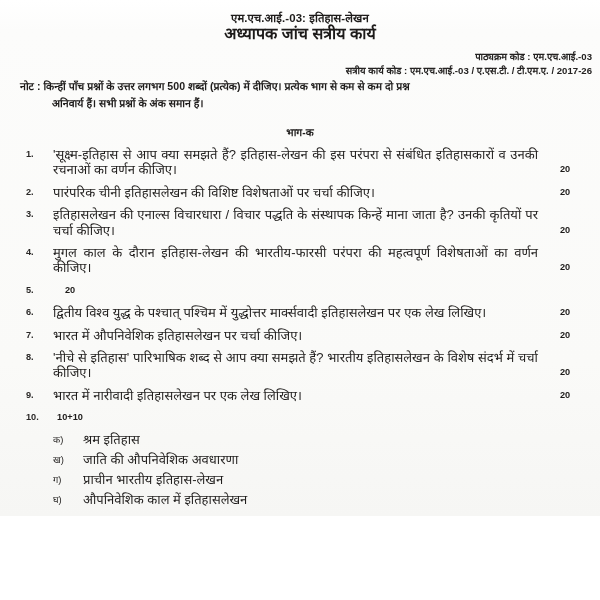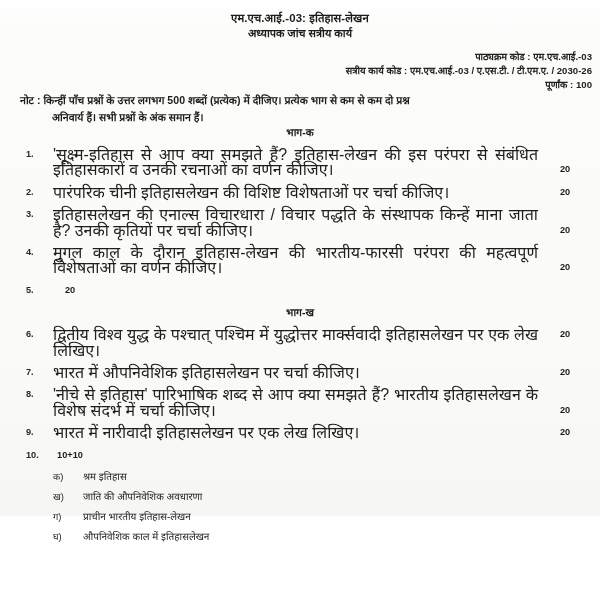--- a/index.html
+++ b/index.html
@@ -34,21 +34,21 @@
     padding-top: 11px;
   }
   .doc-title-1 {
     font-size: 11.4px;
     font-weight: bold;
     letter-spacing: 0.1px;
     line-height: 15px;
     color: #1d1b1a;
   }
   .doc-title-2 {
-    font-size: 11px;
+    font-size: 16px;
     font-weight: bold;
     line-height: 15px;
     color: #1d1b1a;
   }
 
   .code-block {
     margin-top: 9px;
     padding-right: 8px;
     text-align: right;
   }
@@ -73,20 +73,21 @@
   .note-indent {
     display: block;
     padding-left: 32px;
   }
 
   
   .section-heading {
     text-align: center;
     font-size: 10.4px;
     font-weight: bold;
+    margin-top: 14px;
     margin-bottom: 8px;
     color: #1d1b1a;
   }
 
   .q-list {
     padding: 0 18px 0 20px;
   }
   .q-row {
     display: flex;
     align-items: flex-start;
@@ -96,21 +97,21 @@
     flex: 0 0 33px;
     font-size: 9.2px;
     font-weight: bold;
     line-height: 15.4px;
     color: #2a2827;
     padding-left: 6px;
     box-sizing: border-box;
   }
   .q-text {
     flex: 1 1 auto;
-    font-size: 16px;
+    font-size: 13px;
     line-height: 15.4px;
     text-align: justify;
     color: #201e1d;
     padding-right: 10px;
   }
   .q-marks {
     flex: 0 0 34px;
     text-align: center;
     font-size: 9.2px;
     font-weight: bold;
@@ -133,41 +134,40 @@
     margin-bottom: 5.5px;
   }
   .sub-label {
     flex: 0 0 30px;
     font-size: 9.4px;
     line-height: 14.6px;
     color: #242221;
   }
   .sub-text {
     flex: 1 1 auto;
-    font-size: 10px;
+    font-size: 13px;
     line-height: 14.6px;
     color: #201e1d;
   }
 
   b, .bold { font-weight: bold; }
 </style>
 </head>
 <body>
 
 <div class="page">
 
   <div class="doc-header">
     <div class="doc-title-1">एम.एच.आई.-03: इतिहास-लेखन</div>
     <div class="doc-title-2">अध्यापक जांच सत्रीय कार्य</div>
   </div>
 
   <div class="code-block">
     <div class="code-line">पाठ्यक्रम कोड : एम.एच.आई.-03</div>
-    <div class="code-line">सत्रीय कार्य कोड : एम.एच.आई.-03 / ए.एस.टी. / टी.एम.ए. / 2030-26</div>
-    <div class="code-line">पूर्णांक : 100</div>
+    <div class="code-line">सत्रीय कार्य कोड : एम.एच.आई.-03 / ए.एस.टी. / टी.एम.ए. / 2017-26</div>
   </div>
 
   <div class="note">
     <span>नोट : किन्हीं पाँच प्रश्नों के उत्तर लगभग 500 शब्दों (प्रत्येक) में दीजिए। प्रत्येक भाग से कम से कम दो प्रश्न</span>
     <span class="note-indent">अनिवार्य हैं। सभी प्रश्नों के अंक समान हैं।</span>
   </div>
 
   <div>
     <div class="section-heading">भाग-क</div>
     <div class="q-list">
@@ -198,21 +198,20 @@
 
       <div class="q-row">
         <div class="q-num">5.</div>
         <div class="q-marks">20</div>
       </div>
 
     </div>
   </div>
 
   <div>
-    <div class="section-heading">भाग-ख</div>
     <div class="q-list">
 
       <div class="q-row">
         <div class="q-num">6.</div>
         <div class="q-text">द्वितीय विश्व युद्ध के पश्चात् पश्चिम में युद्धोत्तर मार्क्सवादी इतिहासलेखन पर एक लेख लिखिए।</div>
         <div class="q-marks">20</div>
       </div>
 
       <div class="q-row">
         <div class="q-num">7.</div>

